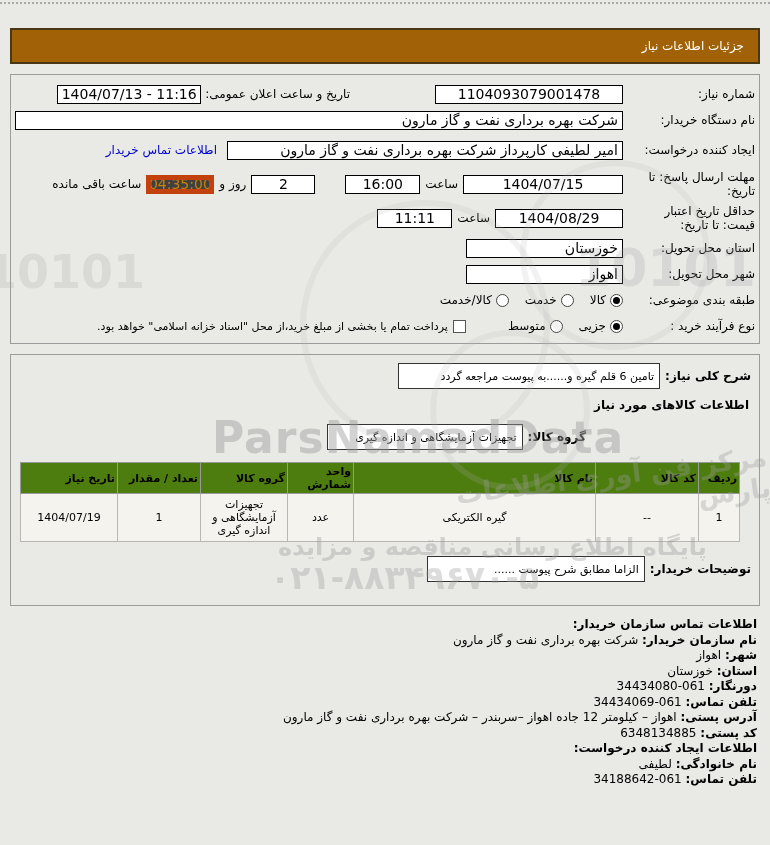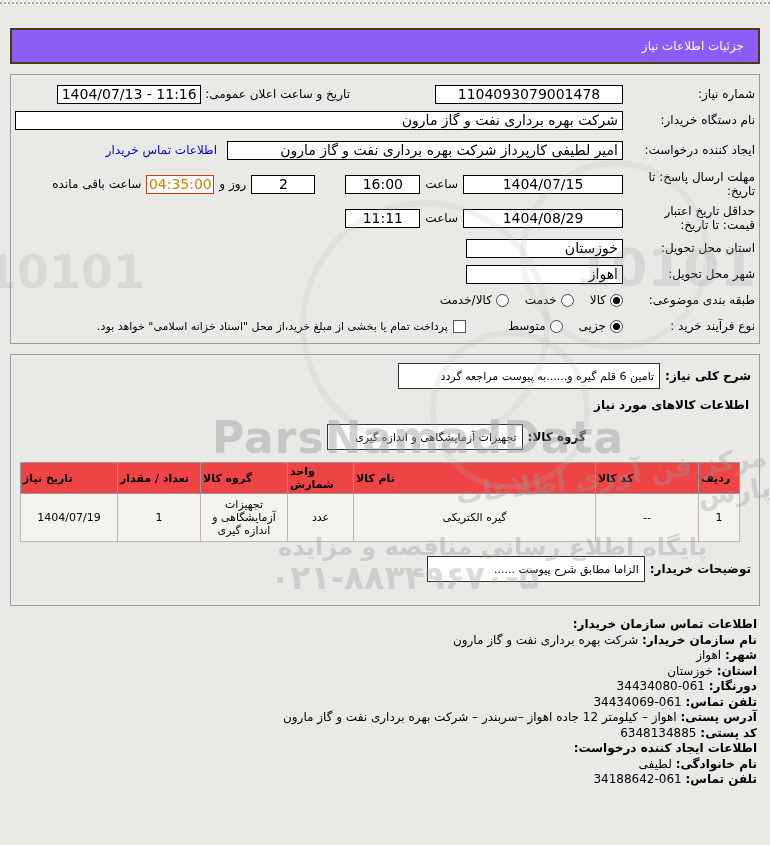--- a/index.html
+++ b/index.html
@@ -9,21 +9,21 @@
     background:#e9e9e6;
     font-family:"DejaVu Sans","Liberation Sans",sans-serif;
     font-size:12px; color:#000;
     direction:rtl;
     position:relative; overflow:hidden;
   }
   .dotted-top { border-top:2px dotted #a8a8a8; height:0; margin-top:2px; }
 
   .title-bar {
     margin:24px 10px 0 10px; height:36px;
-    background:#8b5cf6; border:2px solid #493716;
+    background:#a16207; border:2px solid #493716;
     color:#fff; display:flex; align-items:center;
     padding:0 14px; font-size:12px;
   }
 
   .panel {
     margin:10px 10px 0 10px;
     border:1px solid #9b9b9b;
     padding:8px 4px 6px 4px;
     position:relative;
   }
@@ -32,21 +32,21 @@
 
   .frow { display:flex; align-items:center; margin-bottom:4px; min-height:22px; }
   .frow.tall { min-height:30px; }
   .flabel { width:132px; flex:none; padding-left:6px; line-height:14px; }
   .finput {
     background:#fff; border:1px solid #000; height:19px;
     display:flex; align-items:center; justify-content:center;
     direction:ltr; font-size:14px; overflow:hidden; white-space:nowrap;
   }
   .finput.fa { direction:rtl; justify-content:flex-start; padding:0 4px; }
-  .countdown { color:#c8820a; background:#ffffff; border:1px solid #c2410c; }
+  .countdown { color:#c8820a; background:#404040; border:5px solid #c2410c; }
   .link { color:#0000cc; margin-right:10px; cursor:pointer; white-space:nowrap; }
   .sep-txt { margin:0 5px; white-space:nowrap; }
 
   .radio {
     width:13px; height:13px; border:1px solid #444; border-radius:50%;
     background:#fff; display:inline-block; position:relative; flex:none; margin-left:4px;
   }
   .radio.checked::after { content:""; position:absolute; inset:2px; background:#000; border-radius:50%; }
   .checkbox { width:13px; height:13px; border:1px solid #555; background:#fff; flex:none; margin-left:5px; }
   .opt { margin-left:16px; white-space:nowrap; }
@@ -58,22 +58,22 @@
     display:flex; align-items:center; padding:8px 5px;
     font-size:11px; white-space:nowrap; overflow:hidden;
   }
   .sec-title { font-weight:bold; margin:2px 2px 12px 0; }
 
   table.goods {
     border-collapse:collapse; width:719px; margin:2px 11px 14px 0;
     table-layout:fixed; font-size:11px;
   }
   table.goods th {
-    background:#ef4444; border:1px solid #9a9a9a; font-weight:bold;
-    height:29px; padding:2px; text-align:left;
+    background:#4d7c0f; border:1px solid #9a9a9a; font-weight:bold;
+    height:29px; padding:2px; text-align:right;
   }
   table.goods td {
     background:#f4f3ee; border:1px solid #b9b7b0;
     height:48px; padding:2px 3px; text-align:center; line-height:13px;
   }
   .num { direction:ltr; unicode-bidi:embed; }
 
   .info { margin:11px 13px 0 10px; line-height:15.5px; font-size:12px; }
   .info-line b { font-weight:bold; }
 
@@ -122,21 +122,21 @@
     <span class="sep-txt">ساعت</span>
     <div class="finput" style="width:75px">16:00</div>
     <div class="finput" style="width:64px;margin-right:30px">2</div>
     <span class="sep-txt">روز و</span>
     <div class="finput countdown" style="width:68px">04:35:00</div>
     <span class="sep-txt">ساعت باقی مانده</span>
   </div>
 
   <div class="frow tall">
     <div class="flabel">حداقل تاریخ اعتبار قیمت: تا تاریخ:</div>
-    <div class="finput" style="width:160px">1404/08/29</div>
+    <div class="finput" style="width:128px">1404/08/29</div>
     <span class="sep-txt">ساعت</span>
     <div class="finput" style="width:75px">11:11</div>
   </div>
 
   <div class="frow">
     <div class="flabel">استان محل تحویل:</div>
     <div class="finput fa" style="width:157px">خوزستان</div>
   </div>
 
   <div class="frow">

